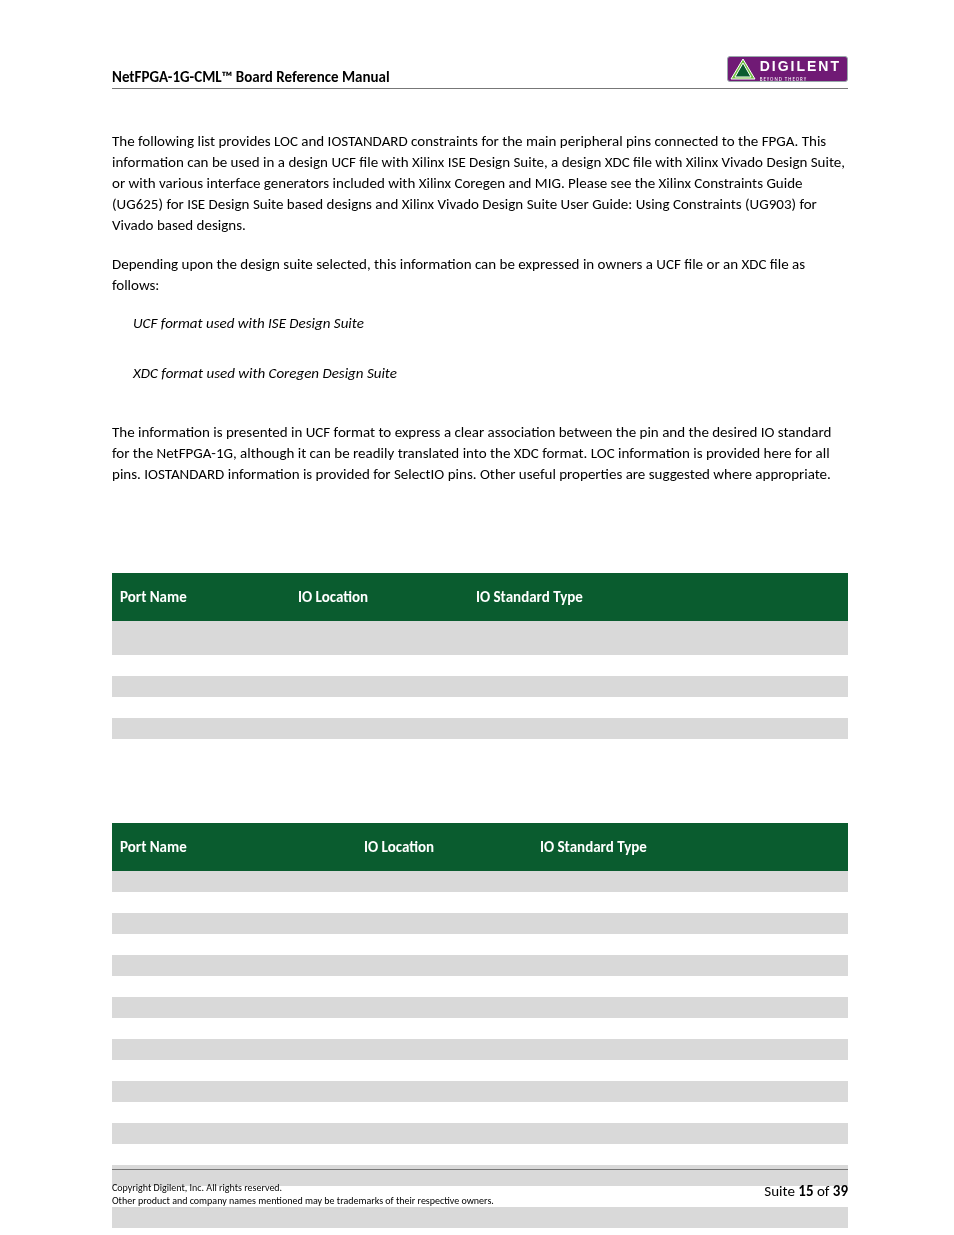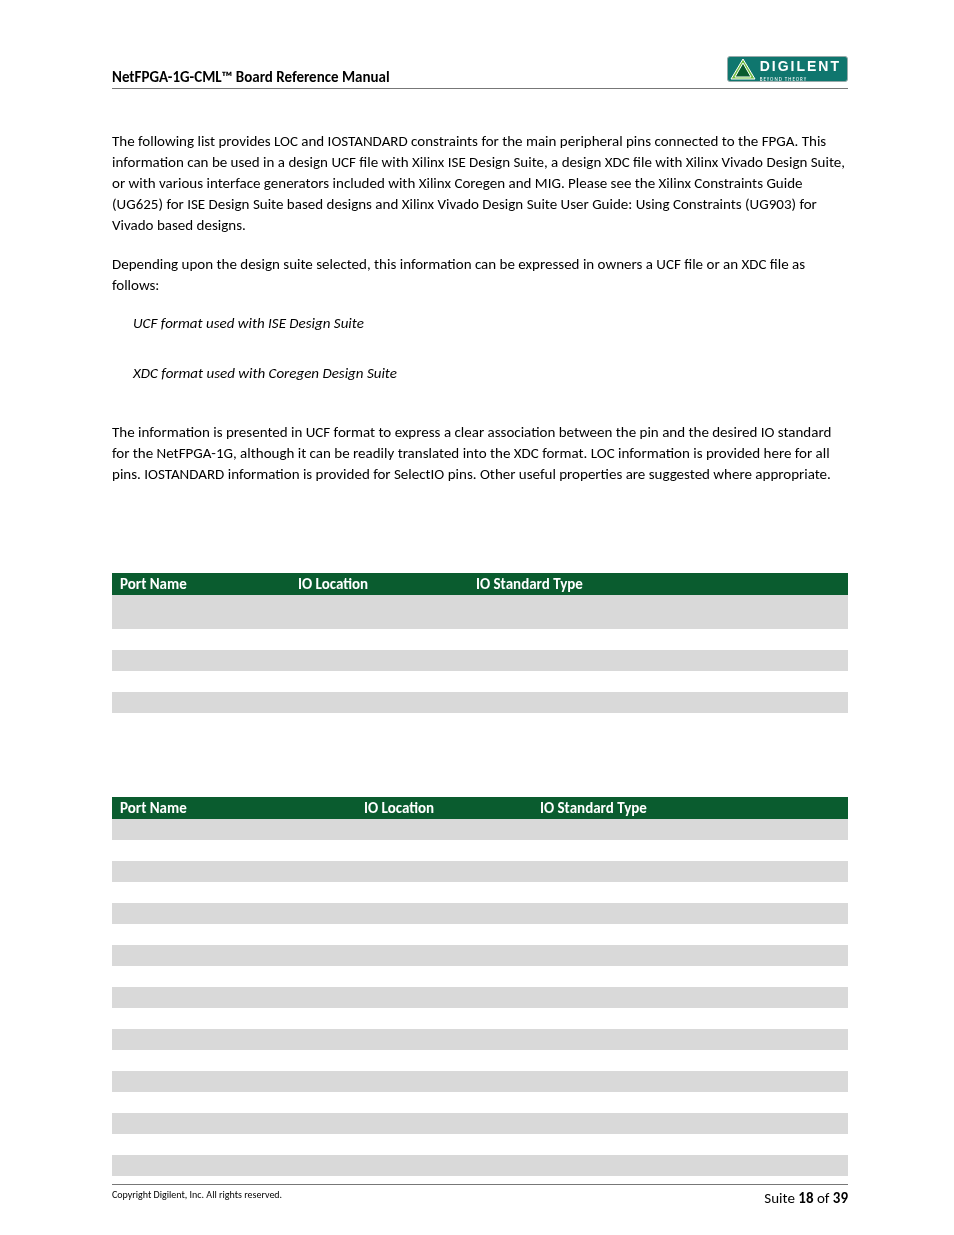--- a/index.html
+++ b/index.html
@@ -22,21 +22,21 @@
   }
   .header-title {
     font-size: 15px;
     font-weight: bold;
     color: #000;
     padding-top: 12px;
   }
   .logo {
     display: flex;
     align-items: center;
-    background: #0f766e;
+    background: #701a75;
     border: 1px solid #9aa;
     border-radius: 3px;
     padding: 2px 6px 2px 2px;
     height: 26px;
   }
   .logo-triangle {
     width: 26px;
     height: 22px;
     position: relative;
     margin-right: 4px;
@@ -72,21 +72,21 @@
   table {
     width: 100%;
     border-collapse: collapse;
     font-size: 15px;
   }
   thead th {
     background: #0a5c2f;
     color: #fff;
     font-weight: bold;
     text-align: left;
-    padding: 2px 8px;
+    padding: 15px 8px;
     margin-left: 32px;
   }
   tbody td {
     padding: 2px 8px;
     height: 21px;
   }
   tbody tr.gray td { background: #d9d9d9; }
   tbody tr.white td { background: #fff; }
   .table1 { margin-top: 88px; }
   .table1-wrap, .table2-wrap { width:100%; }
@@ -97,21 +97,21 @@
   .table2 colgroup .c1 { width: 244px; }
   .table2 colgroup .c2 { width: 176px; }
   .table2 colgroup .c3 { width: auto; }
   .tall td { height: 34px; }
   .footer {
     position: absolute;
     bottom: 28px;
     left: 112px;
     right: 106px;
     border-top: 1px solid #777;
-    padding-top: 4px;
+    padding-top: 12px;
     display: flex;
     justify-content: space-between;
     align-items: flex-start;
   }
   .footer-left {
     font-size: 10px;
     line-height: 1.25;
     color: #000;
   }
   .footer-right {
@@ -293,17 +293,18 @@
           <td></td>
           <td></td>
         </tr>
   </tbody>
 </table>
 </div>
 
 <div class="footer">
   <div class="footer-left">
     <span>Copyright Digilent, Inc. All rights reserved.</span><br>
+    <span>Other product and company names mentioned may be trademarks of their respective owners.</span>
   </div>
   <div class="footer-right">
-    <span>Suite </span><b>18</b><span> of </span><b>39</b>
+    <span>Suite </span><b>15</b><span> of </span><b>39</b>
   </div>
 </div>
 
 </body></html>

